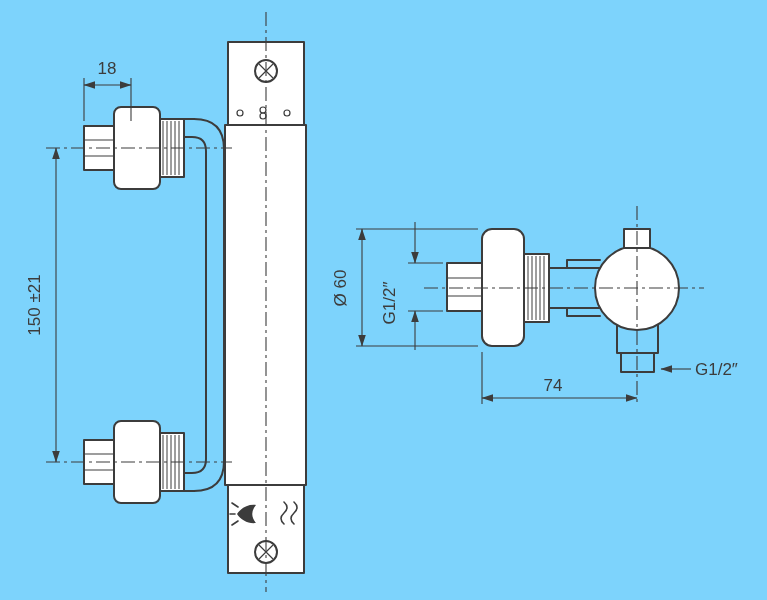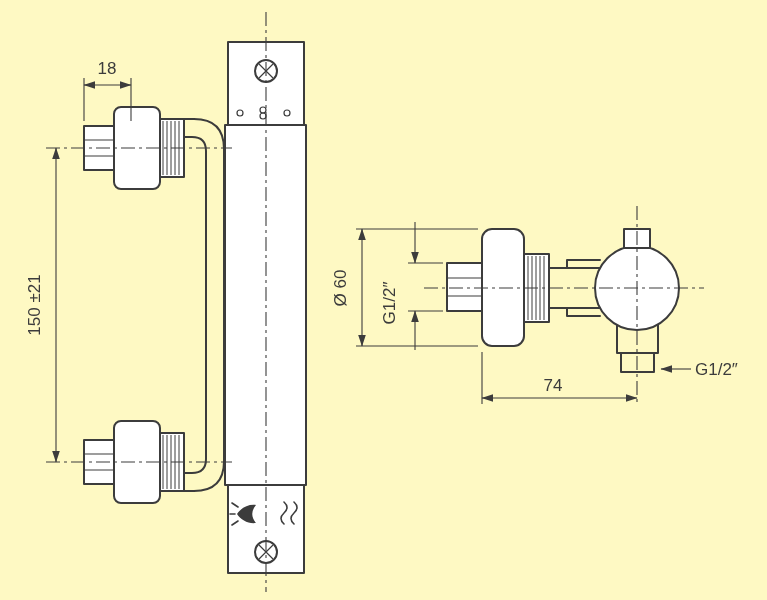--- a/index.html
+++ b/index.html
@@ -1,20 +1,20 @@
 <!DOCTYPE html>
 <html><head>
 <meta charset="utf-8">
 <style>
   html, body { margin: 0; padding: 0; background: #ffffff; }
   .stage {
     position: relative;
     width: 767px;
     height: 600px;
-    background: #fef9c3;
+    background: #7dd3fc;
     font-family: "Liberation Sans", sans-serif;
     overflow: hidden;
   }
   svg { display: block; }
   .shape { fill: #ffffff; stroke: #3c3c3c; stroke-width: 2; stroke-linejoin: round; }
   .ln    { fill: none; stroke: #3c3c3c; stroke-width: 2; stroke-linecap: round; stroke-linejoin: round; }
   .thin  { fill: none; stroke: #3c3c3c; stroke-width: 1.2; }
   .hatch { fill: none; stroke: #3c3c3c; stroke-width: 1; }
   .cl    { fill: none; stroke: #3c3c3c; stroke-width: 1.1; stroke-dasharray: 14 4 3 4; }
   .dimln { fill: none; stroke: #3c3c3c; stroke-width: 1.1; }

